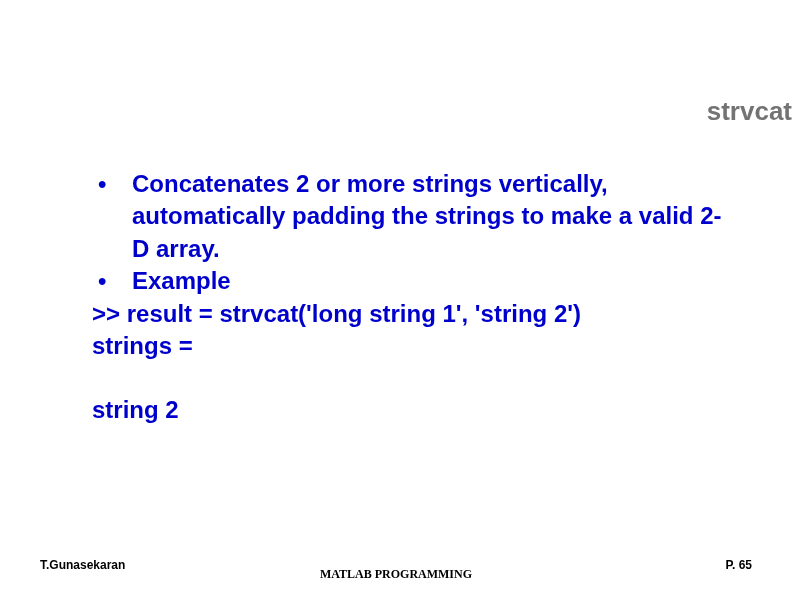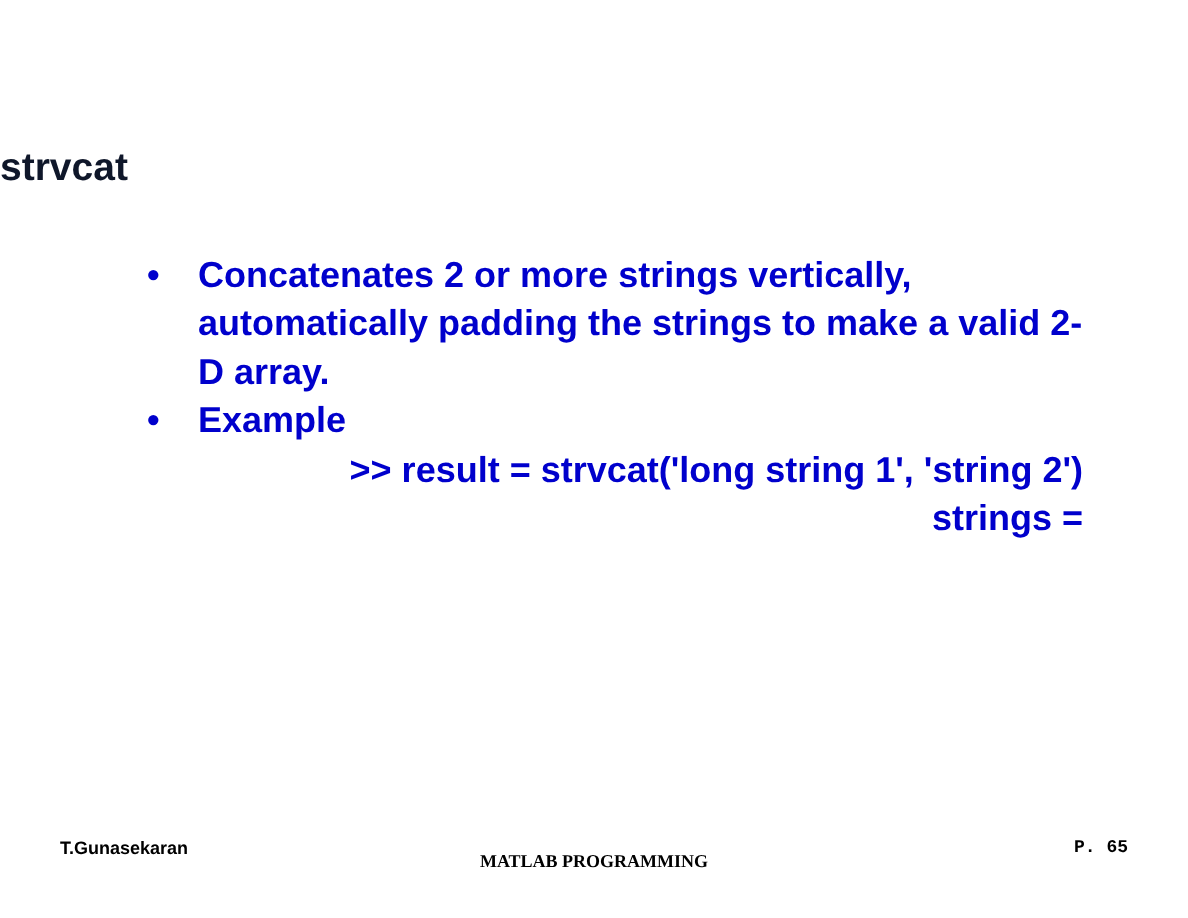--- a/index.html
+++ b/index.html
@@ -8,22 +8,22 @@
     position: relative;
     width: 792px;
     height: 612px;
     padding: 0;
   }
   .title {
     position: absolute;
     top: 96px;
     left: 0;
     width: 792px;
-    text-align: left;
-    color: #0f172a;
+    text-align: right;
+    color: #737373;
     font-size: 26px;
     font-weight: bold;
   }
   .content {
     position: absolute;
     top: 168px;
     left: 92px;
     right: 70px;
     color: #0000cc;
     font-size: 24px;
@@ -34,54 +34,55 @@
     display: flex;
     flex-direction: row;
   }
   .bullet .dot {
     width: 40px;
     flex: 0 0 40px;
     text-align: left;
     padding-left: 6px;
   }
   .bullet .txt { flex: 1; }
-  .noindent { padding-left: 0; text-align: right; }
+  .noindent { padding-left: 0; }
   .gap { height: 32px; }
   .footer {
     position: absolute;
     bottom: 30px;
     left: 0;
     width: 792px;
     font-size: 12px;
     font-weight: bold;
     color: #000;
   }
   .footer .author { position: absolute; left: 40px; bottom: 10px; }
   .footer .center { position: absolute; left: 0; width: 792px; text-align: center; bottom: 0; font-family: Liberation Serif, serif; }
-  .footer .page { position: absolute; right: 40px; bottom: 10px; font-family: Liberation Mono, monospace; }
+  .footer .page { position: absolute; right: 40px; bottom: 10px; }
 </style>
 </head>
 <body>
 
 <div class="slide">
 
   <div class="title">strvcat</div>
 
   <div class="content">
     <div class="bullet">
       <div class="dot">•</div>
       <div class="txt">Concatenates 2 or more strings vertically, automatically padding the strings to make a valid 2-D array.</div>
     </div>
     <div class="bullet">
       <div class="dot">•</div>
       <div class="txt">Example</div>
     </div>
     <div class="noindent">&gt;&gt; result = strvcat('long string 1', 'string 2')</div>
     <div class="noindent">strings =</div>
     <div class="gap"></div>
+    <div class="noindent">string 2</div>
   </div>
 
   <div class="footer">
     <div class="author">T.Gunasekaran</div>
     <div class="center">MATLAB PROGRAMMING</div>
     <div class="page">P. 65</div>
   </div>
 
 </div>
 

